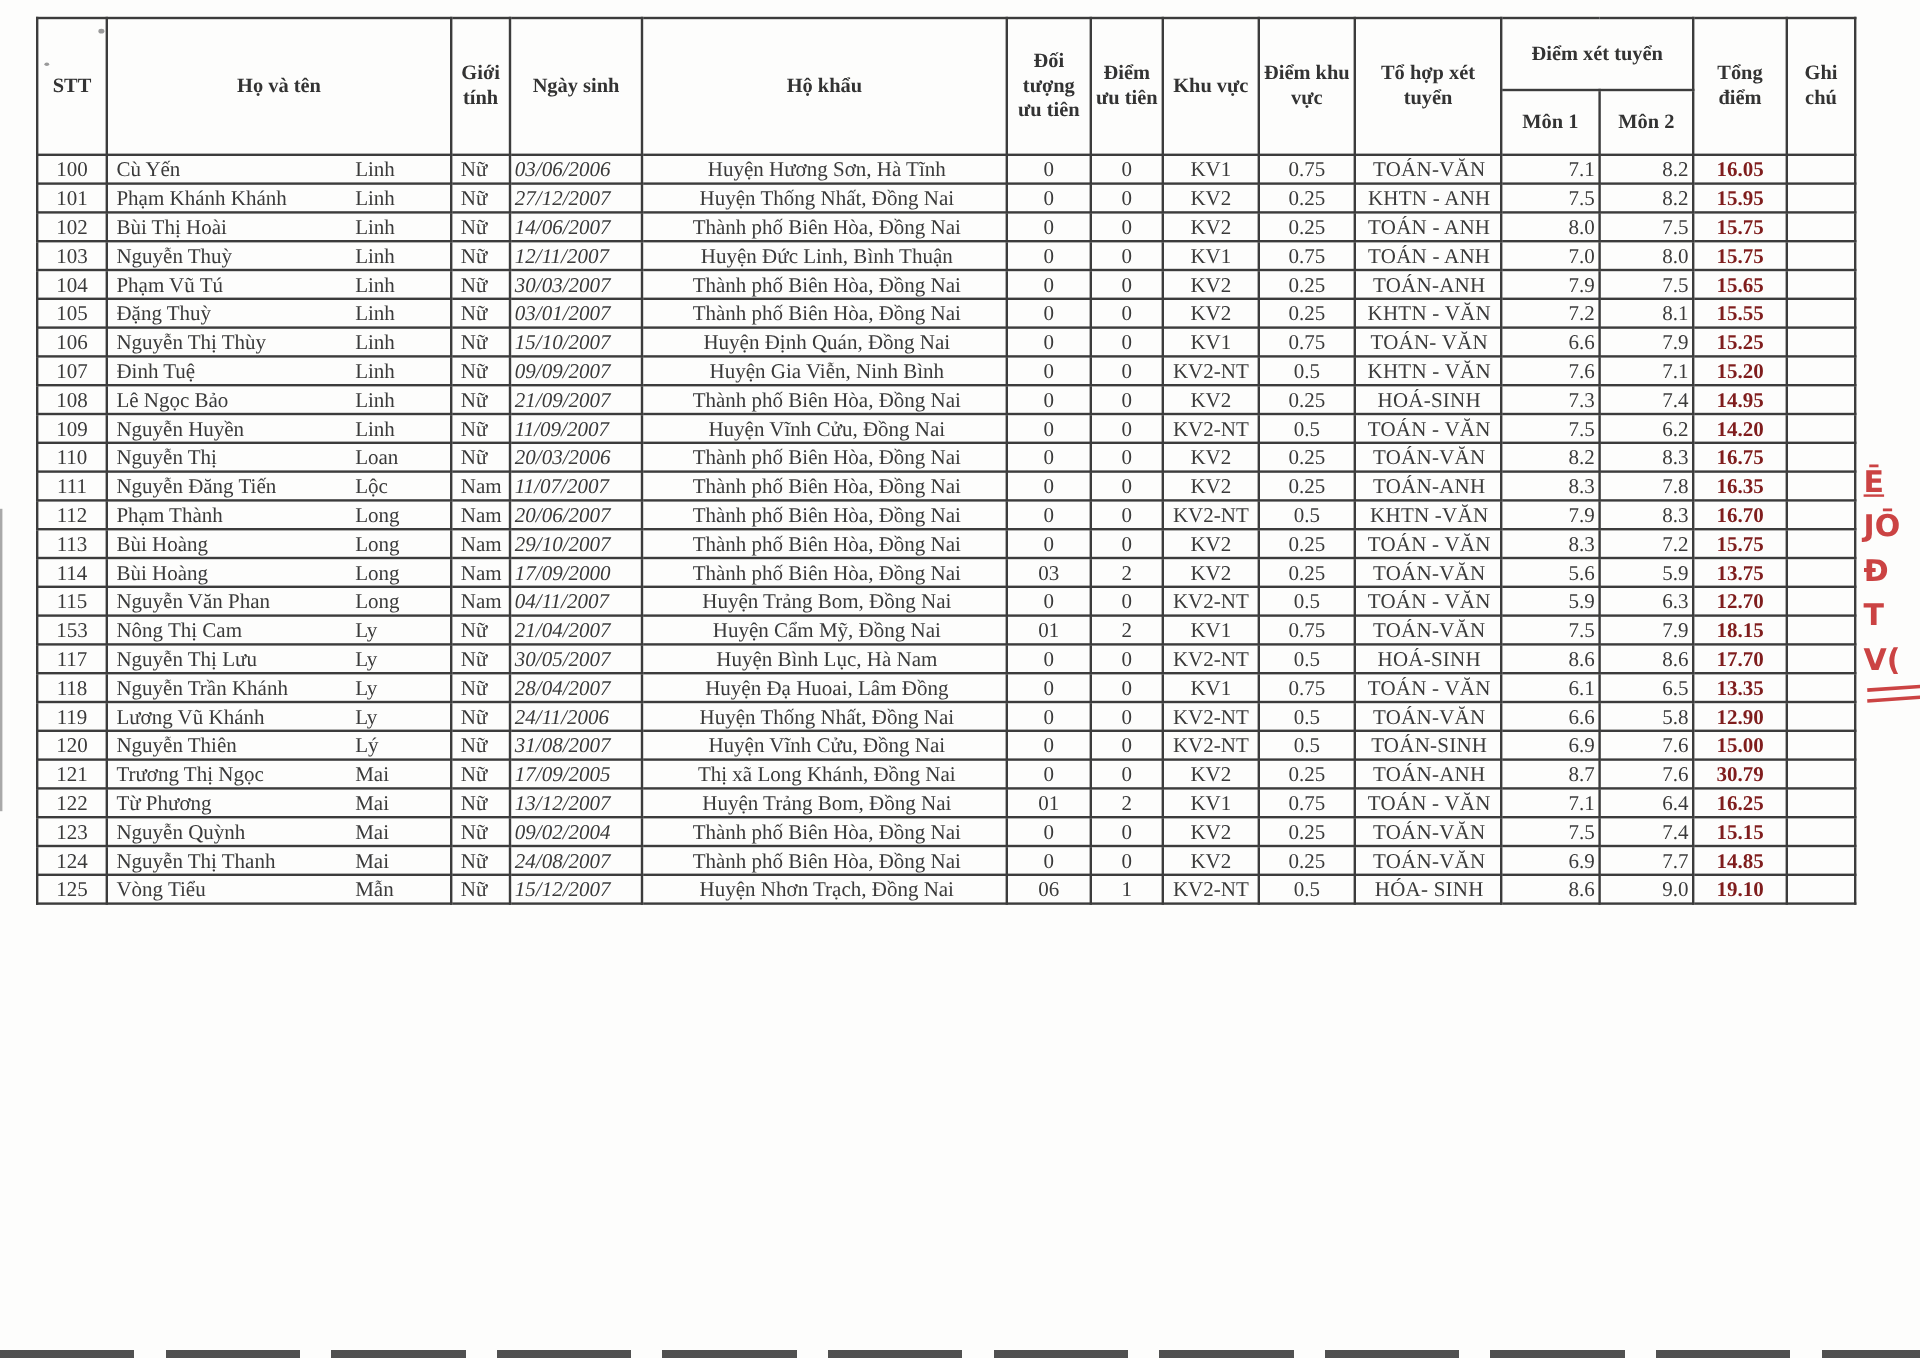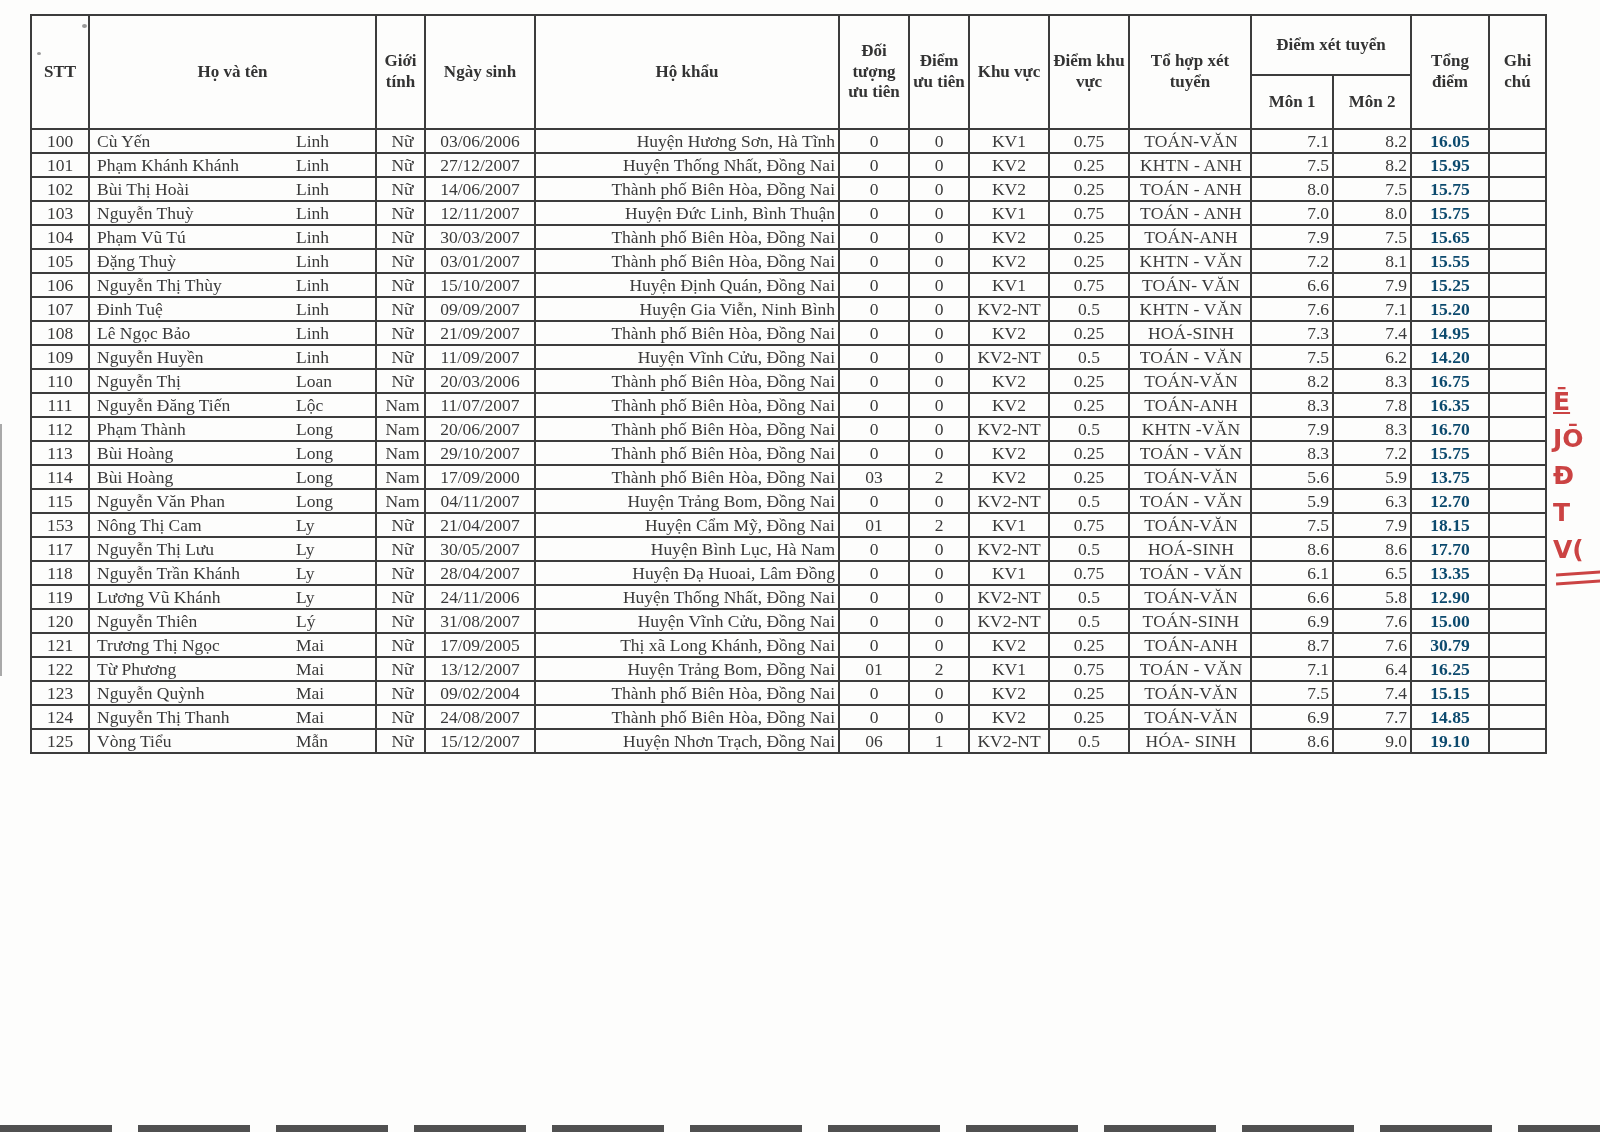--- a/index.html
+++ b/index.html
@@ -23,27 +23,27 @@
   }
   .score-table thead tr.h1 th{height:54px;}
   .score-table thead tr.h2 th{height:48px;}
   .score-table tbody tr{height:24px;}
   .score-table tbody td{font-size:17.5px;white-space:nowrap;padding:0 3px;}
   
   .c-stt{text-align:center;font-size:17px;}
   .c-name .name-wrap{display:flex;align-items:flex-end;}
   .c-name .hd{flex:1 1 auto;padding-left:4px;}
   .c-name .tn{flex:0 0 76px;text-align:left;}
-  .c-gender{text-align:center;padding-left:7px !important;}
-  .c-dob{text-align:center;font-size:16.5px;}
-  .c-res{text-align:right;padding-left:7px !important;}
+  .c-gender{text-align:left;padding-left:7px !important;}
+  .c-dob{text-align:left;font-size:16.5px;font-style:italic;}
+  .c-res{text-align:center;padding-left:7px !important;}
   .c-pg,.c-pp,.c-kv,.c-dkv{text-align:center;}
   .c-combo{text-align:center;font-size:13.5px;padding-left:5px !important;letter-spacing:0.2px;}
   .c-m1,.c-m2{text-align:right;}
-  .c-total{text-align:center;font-weight:bold;color:#0c4a6e;}
+  .c-total{text-align:center;font-weight:bold;color:#7f1d1d;}
   .c-note{text-align:center;}
   
   .red-stamp{
     position:absolute;left:1553px;top:383px;width:70px;
     color:#cb4343;font-family:"DejaVu Sans",sans-serif;
     font-weight:bold;font-size:25px;line-height:37px;text-align:left;
   }
   .red-stamp .frag{height:37px;}
   .red-stamp .frag.u{text-decoration:underline;}
   .red-underlines{position:absolute;left:1556px;top:566px;width:60px;}

